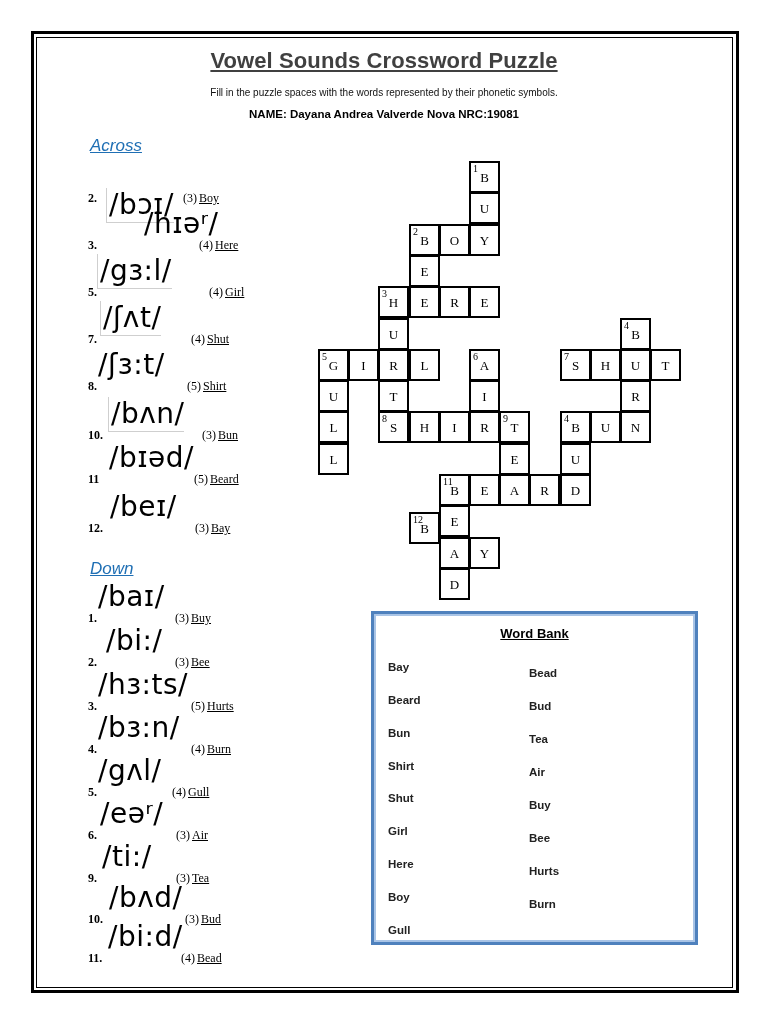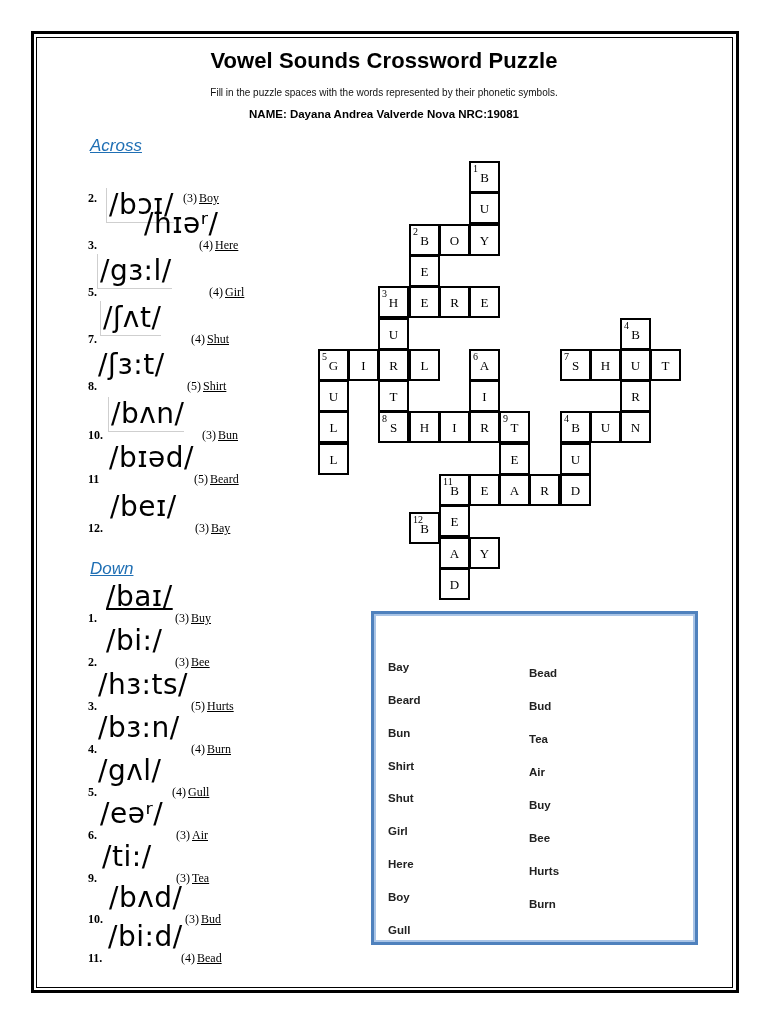--- a/index.html
+++ b/index.html
@@ -11,21 +11,21 @@
       border: 3px solid #000;
     }
     .page-inner {
       position: absolute; left: 36px; top: 37px; width: 697px; height: 951px;
       border: 1px solid #000;
     }
 
     .title {
       position: absolute; left: 0; top: 48px; width: 768px; text-align: center;
       font-family: "Liberation Sans", sans-serif; font-weight: bold; font-size: 22px;
-      color: #000000; letter-spacing: 0.1px;
+      color: #404040; letter-spacing: 0.1px; text-decoration: underline;
     }
     .instructions {
       position: absolute; left: 0; top: 87px; width: 768px; text-align: center;
       font-family: "Liberation Sans", sans-serif; font-size: 10px; color: #111;
     }
     .student-name {
       position: absolute; left: 0; top: 108px; width: 768px; text-align: center;
       font-family: "Liberation Sans", sans-serif; font-weight: bold; font-size: 11.5px;
     }
 
@@ -128,21 +128,21 @@
 <div class="clue" style="top:490px;">
   <span class="num">12.</span>
   <span class="ipa" style="left:22px;">/beɪ/</span>
   <span class="answer" style="left:107px;"><span>(3)</span><span class="word">Bay</span></span>
 </div>
 
 <div class="section-heading" style="top:559px;">Down</div>
 
 <div class="clue" style="top:580px;">
   <span class="num">1.</span>
-  <span class="ipa" style="left:18px;text-decoration:underline;">/baɪ/</span>
+  <span class="ipa" style="left:10px;">/baɪ/</span>
   <span class="answer" style="left:87px;"><span>(3)</span><span class="word">Buy</span></span>
 </div>
 <div class="clue" style="top:624px;">
   <span class="num">2.</span>
   <span class="ipa" style="left:18px;">/bi:/</span>
   <span class="answer" style="left:87px;"><span>(3)</span><span class="word">Bee</span></span>
 </div>
 <div class="clue" style="top:668px;">
   <span class="num">3.</span>
   <span class="ipa" style="left:10px;">/hɜ:ts/</span>
@@ -329,20 +329,21 @@
     </div>
     <div class="cell" style="left: 469px; top: 537px;">
       <span>Y</span>
     </div>
     <div class="cell" style="left: 439px; top: 568px;">
       <span>D</span>
     </div>
   </div>
 
 <div class="word-bank">
+  <div class="word-bank-title">Word Bank</div>
   <div class="wb-item" style="left:14px; top:47px;">Bay</div>
   <div class="wb-item" style="left:14px; top:80px;">Beard</div>
   <div class="wb-item" style="left:14px; top:113px;">Bun</div>
   <div class="wb-item" style="left:14px; top:146px;">Shirt</div>
   <div class="wb-item" style="left:14px; top:178px;">Shut</div>
   <div class="wb-item" style="left:14px; top:211px;">Girl</div>
   <div class="wb-item" style="left:14px; top:244px;">Here</div>
   <div class="wb-item" style="left:14px; top:277px;">Boy</div>
   <div class="wb-item" style="left:14px; top:310px;">Gull</div>
 

